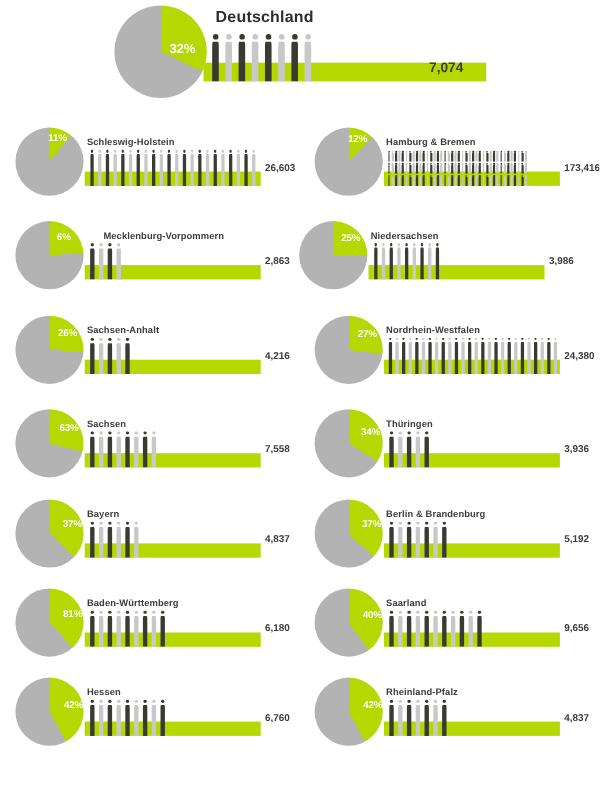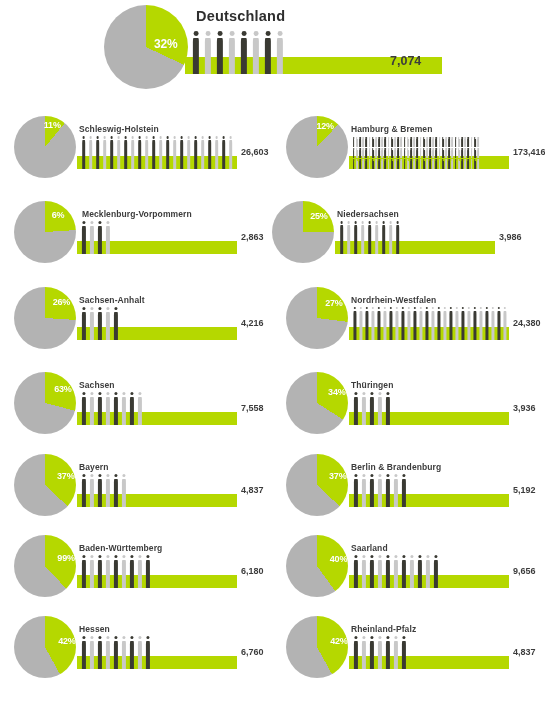--- a/index.html
+++ b/index.html
@@ -725,21 +725,21 @@
             <div class="head" style="width: 1.6px; height: 1.6px; background: rgb(200, 200, 200);"></div>
             <div class="body" style="width: 1.8px; top: 2.1px; height: 7.9px; background: rgb(200, 200, 200);"></div>
           </div>
         </div>
       </div>
       <div class="value" style="left: 241px; top: 37px;">173,416</div>
     </div>
     <div class="panel" style="left: 0px; top: 195px; width: 273px; height: 85px;">
       <div class="pie" style="left: 14px; top: 6px; width: 62px; height: 62px; background: conic-gradient(rgb(181, 216, 0) 0deg, rgb(181, 216, 0) 86.4deg, rgb(179, 179, 179) 86.4deg, rgb(179, 179, 179) 360deg);"></div>
       <div class="pie-label" style="left: 51.7035px; top: 15.2775px;">6%</div>
-      <div class="state-name" style="left: 82px; top: 14px;">Mecklenburg-Vorpommern</div>
+      <div class="state-name" style="left: 94px; top: 14px;">Mecklenburg-Vorpommern</div>
       <div class="bar" style="left: 77px; top: 46px; width: 160px;"></div>
       <div class="people" style="left: 80px; top: 26px; height: 33px; width: 32px;">
         <div class="fig" style="width: 8px; height: 33px;">
           <div class="head" style="width: 3.2px; height: 3.2px; background: rgb(58, 58, 51);"></div>
           <div class="body" style="width: 4.16px; top: 4.52px; height: 28.48px; background: rgb(58, 58, 51);"></div>
         </div>
         <div class="fig" style="width: 8px; height: 33px;">
           <div class="head" style="width: 3.2px; height: 3.2px; background: rgb(200, 200, 200);"></div>
           <div class="body" style="width: 4.16px; top: 4.52px; height: 28.48px; background: rgb(200, 200, 200);"></div>
         </div>
@@ -1076,21 +1076,21 @@
         </div>
         <div class="fig" style="width: 8px; height: 33px;">
           <div class="head" style="width: 3.2px; height: 3.2px; background: rgb(58, 58, 51);"></div>
           <div class="body" style="width: 4.16px; top: 4.52px; height: 28.48px; background: rgb(58, 58, 51);"></div>
         </div>
       </div>
       <div class="value" style="left: 241px; top: 37px;">5,192</div>
     </div>
     <div class="panel" style="left: 0px; top: 529px; width: 273px; height: 85px;">
       <div class="pie" style="left: 14px; top: 6px; width: 62px; height: 62px; background: conic-gradient(rgb(181, 216, 0) 0deg, rgb(181, 216, 0) 136.8deg, rgb(179, 179, 179) 136.8deg, rgb(179, 179, 179) 360deg);"></div>
-      <div class="pie-label" style="left: 57.3291px; top: 23.5552px;">99%</div>
+      <div class="pie-label" style="left: 57.3291px; top: 23.5552px;">81%</div>
       <div class="state-name" style="left: 79px; top: 14px;">Baden-Württemberg</div>
       <div class="bar" style="left: 77px; top: 46px; width: 160px;"></div>
       <div class="people" style="left: 80px; top: 26px; height: 33px; width: 72px;">
         <div class="fig" style="width: 8px; height: 33px;">
           <div class="head" style="width: 3.2px; height: 3.2px; background: rgb(58, 58, 51);"></div>
           <div class="body" style="width: 4.16px; top: 4.52px; height: 28.48px; background: rgb(58, 58, 51);"></div>
         </div>
         <div class="fig" style="width: 8px; height: 33px;">
           <div class="head" style="width: 3.2px; height: 3.2px; background: rgb(200, 200, 200);"></div>
           <div class="body" style="width: 4.16px; top: 4.52px; height: 28.48px; background: rgb(200, 200, 200);"></div>

